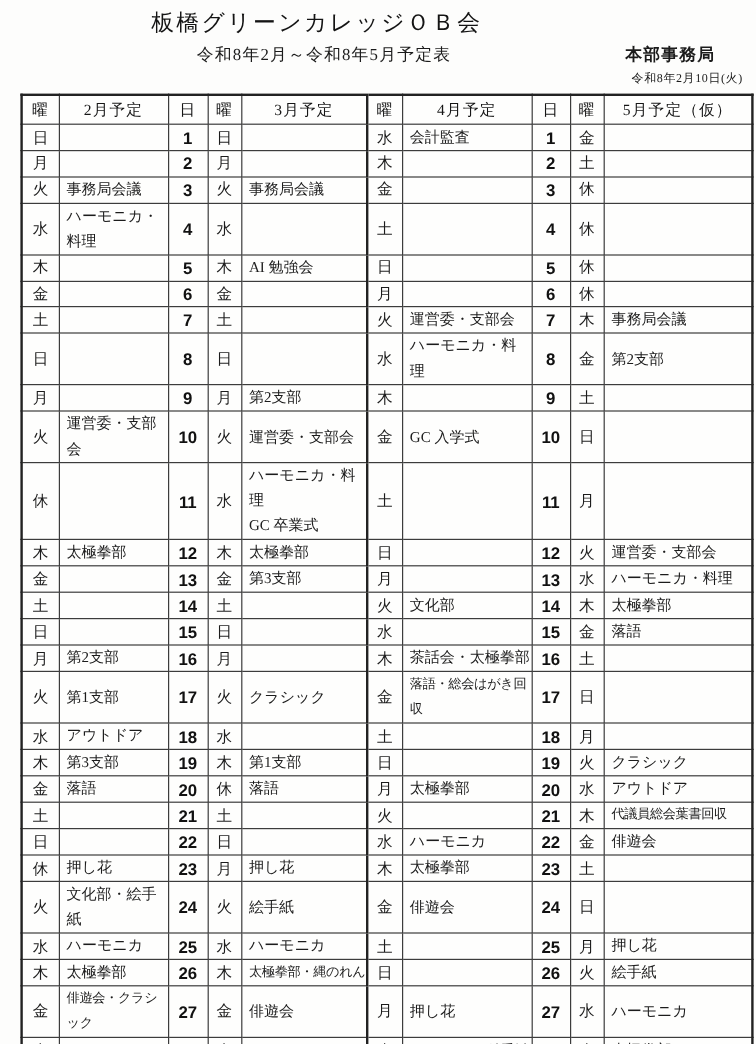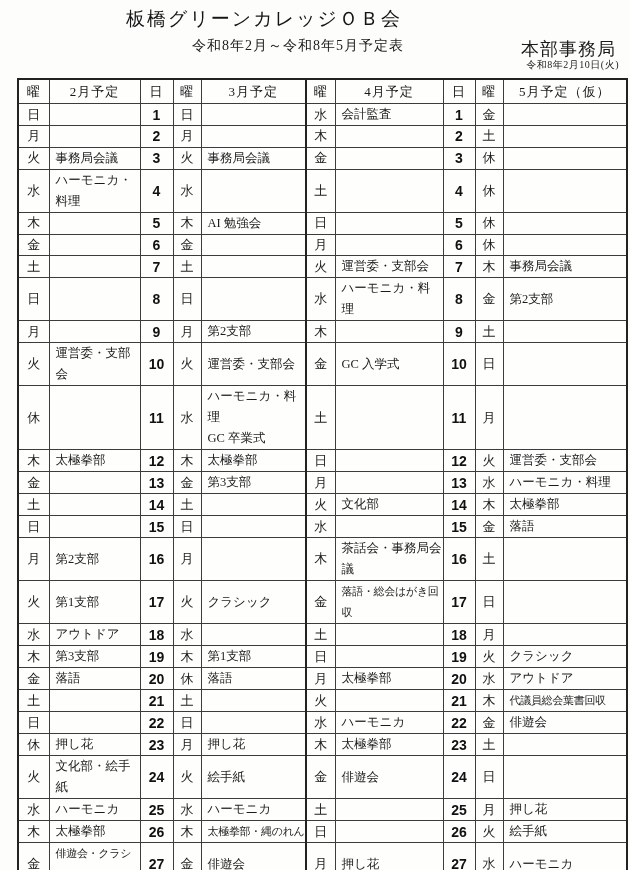--- a/index.html
+++ b/index.html
@@ -8,24 +8,24 @@
     background:#fdfdfc;color:#1b1b1b;
     font-family:"Liberation Serif","DejaVu Serif",serif;
     overflow:hidden;
   }
   .page-title{
     position:absolute;top:6px;left:0;width:528px;
     text-align:center;font-size:19px;letter-spacing:2px;color:#141414;
   }
   .subtitle{
     position:absolute;top:37px;left:0;width:540px;
-    text-align:center;font-size:14px;letter-spacing:1px;margin-left:28px;
+    text-align:center;font-size:14px;letter-spacing:1px;
   }
   .office{
-    position:absolute;top:37px;left:521px;font-size:18px;letter-spacing:1px;
+    position:absolute;top:37px;left:521px;font-size:14px;letter-spacing:1px;font-weight:bold;
   }
   .issue-date{
     position:absolute;top:58px;right:11px;font-size:10px;letter-spacing:0.5px;
   }
   table.sched{
     position:absolute;top:78px;left:17px;
     width:609px;border-collapse:collapse;table-layout:fixed;
     border:2px solid #222;border-bottom-width:3px;
     background:#fefefd;
   }
@@ -269,21 +269,21 @@
         <td class="w">金</td>
         <td class="s">落語</td>
       </tr>
       <tr>
         <td class="w">月</td>
         <td class="s">第2支部</td>
         <td class="d">16</td>
         <td class="w">月</td>
         <td class="s"></td>
         <td class="w thick-l">木</td>
-        <td class="s">茶話会・事務局会議</td>
+        <td class="s">茶話会・太極拳部</td>
         <td class="d">16</td>
         <td class="w">土</td>
         <td class="s"></td>
       </tr>
       <tr>
         <td class="w">火</td>
         <td class="s">第1支部</td>
         <td class="d">17</td>
         <td class="w">火</td>
         <td class="s">クラシック</td>

